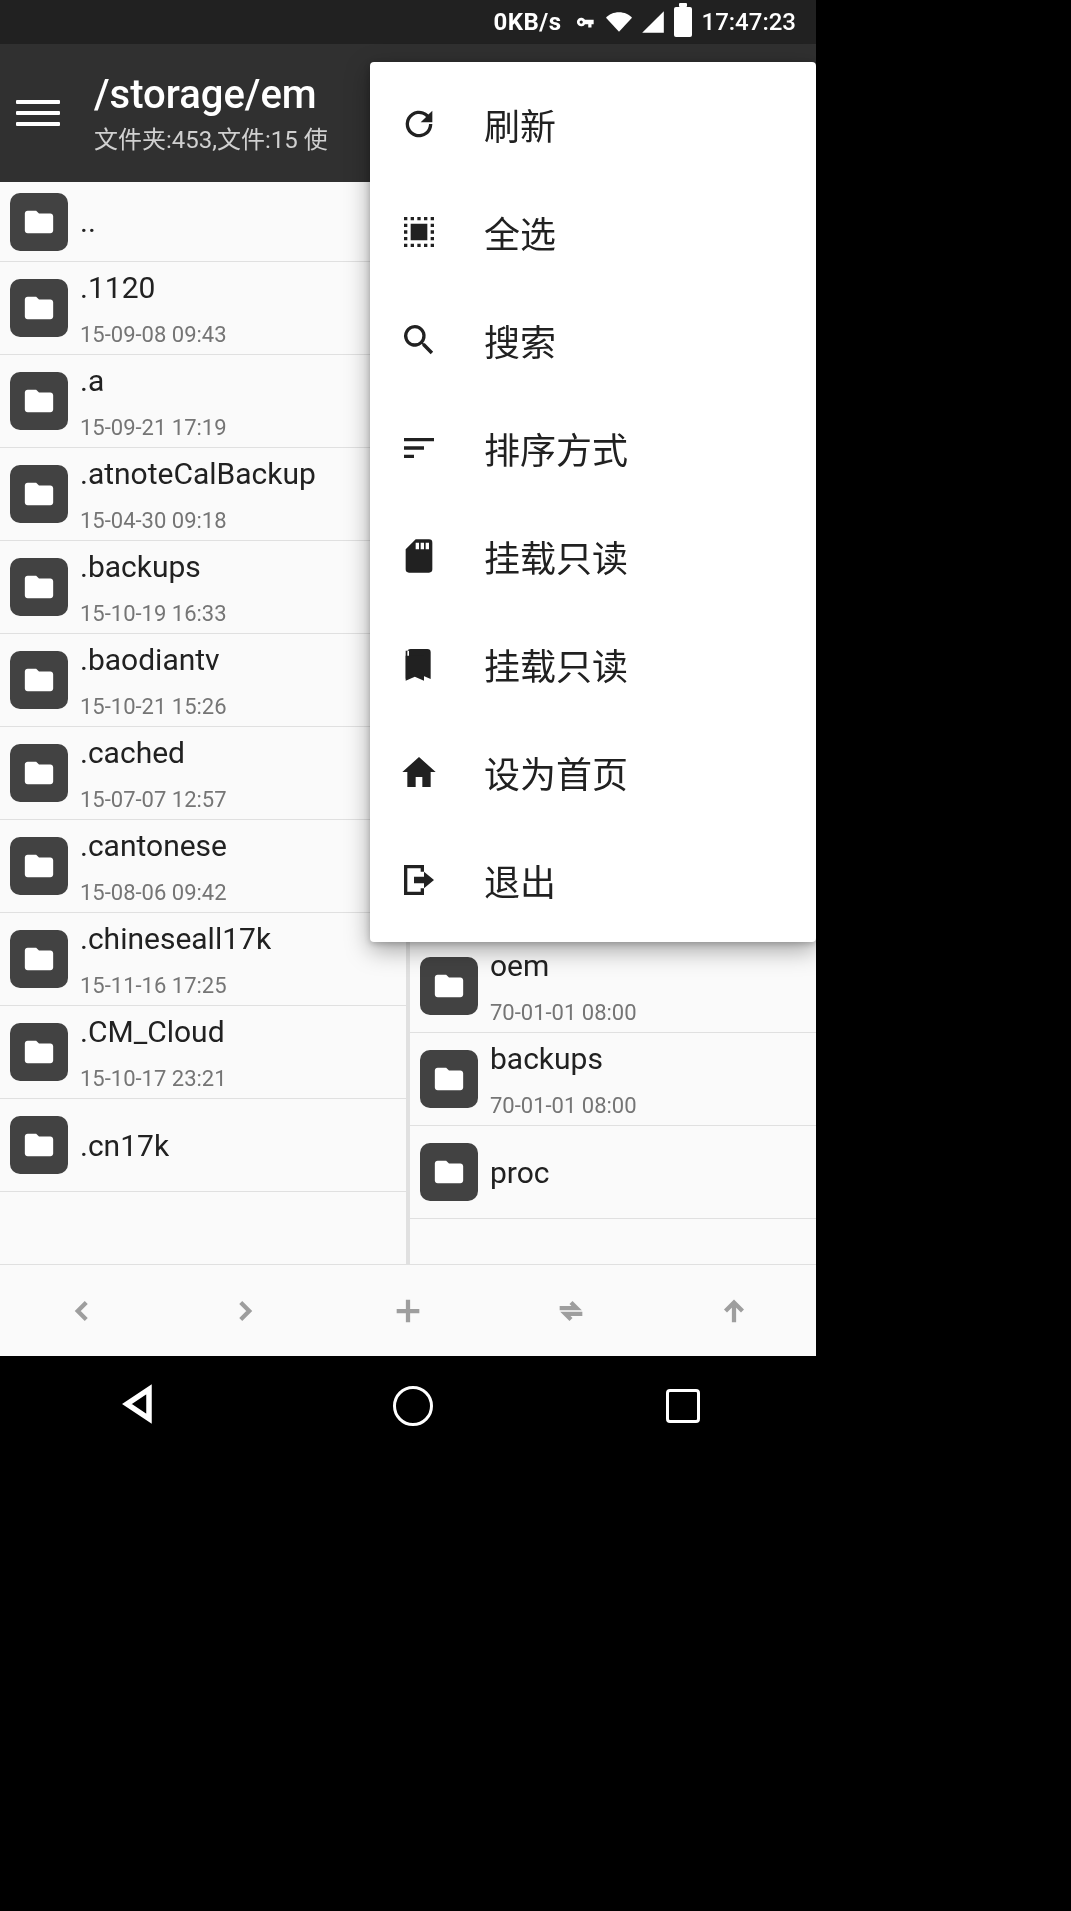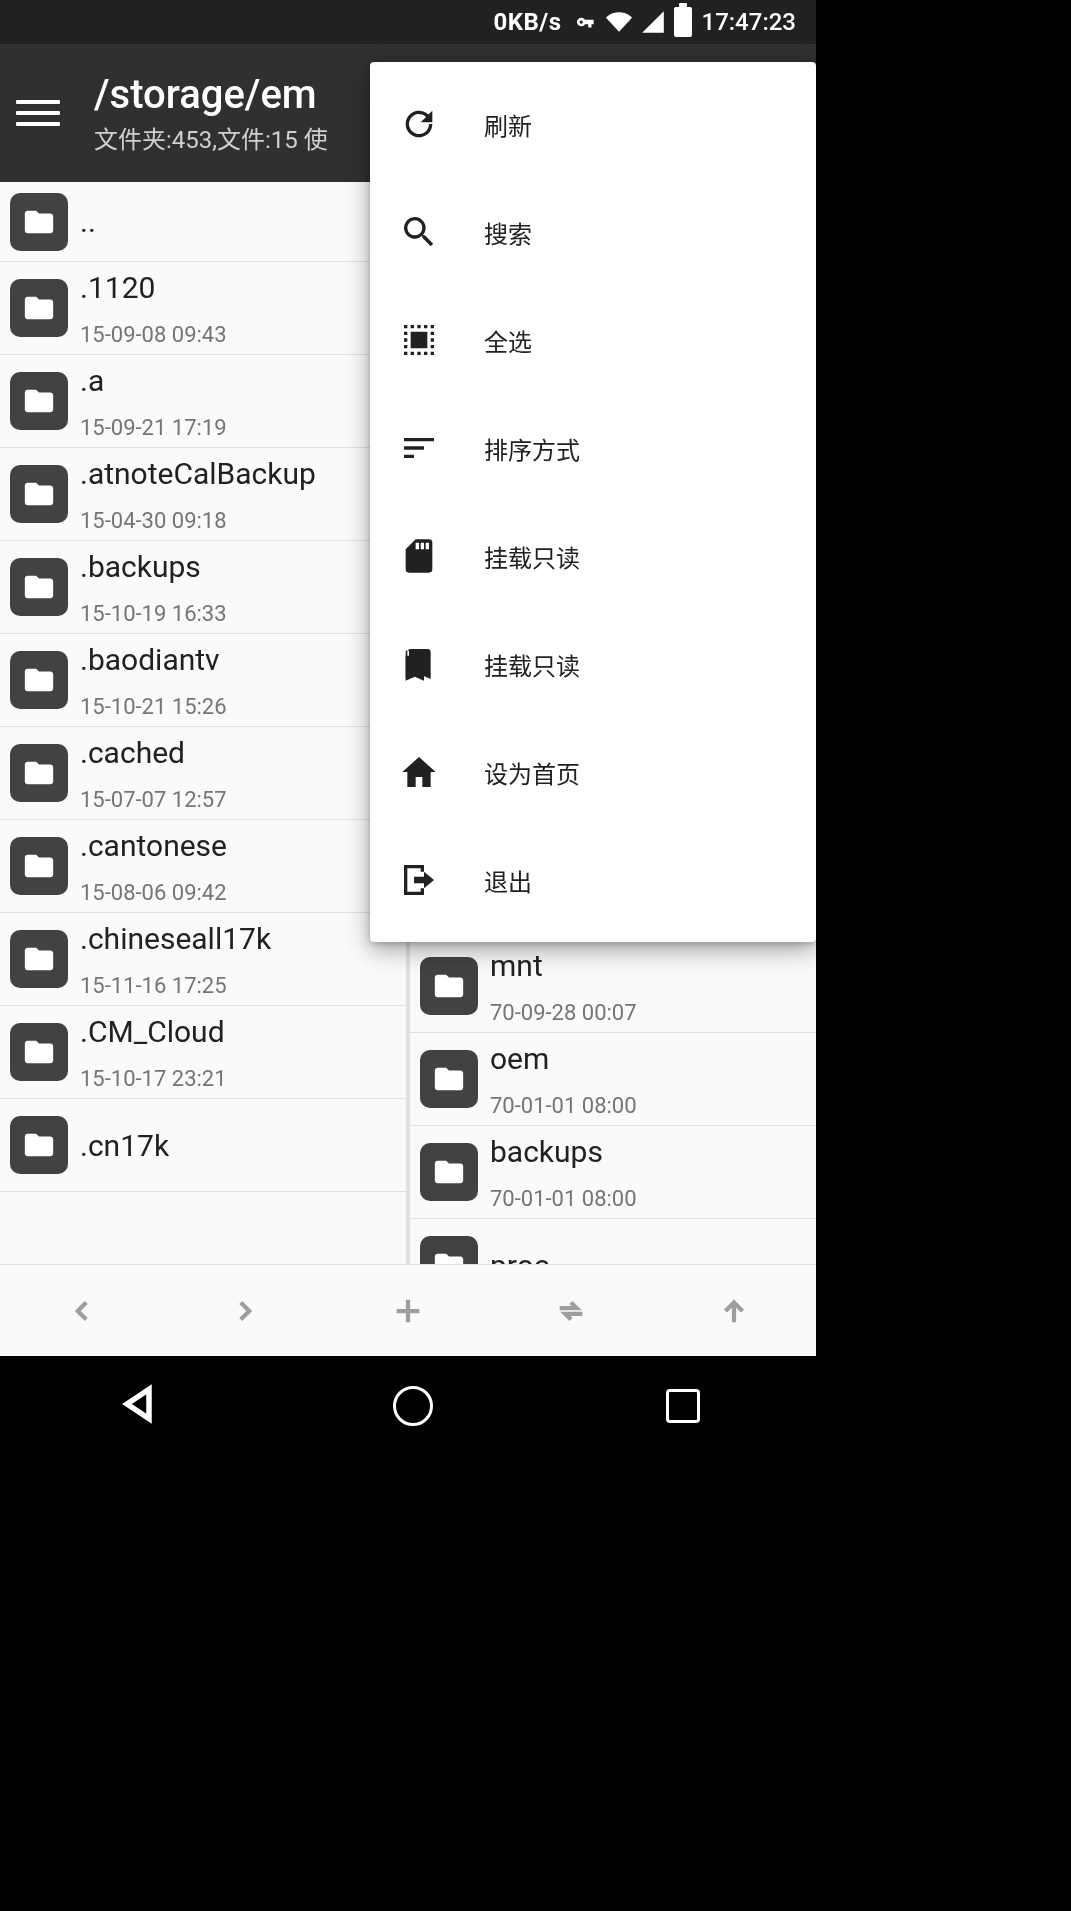--- a/index.html
+++ b/index.html
@@ -42,21 +42,21 @@
   .nav-bar svg { width: 44px; height: 44px; stroke:#fff; fill:none; stroke-width:3; }
   .nav-bar .circle { width:40px; height:40px; border:3px solid #fff; border-radius:50%; }
   .nav-bar .square { width:34px; height:34px; border:3px solid #fff; border-radius:4px; }
 
   
   .scrim { position:absolute; inset:0; background:rgba(0,0,0,0); }
   .menu { position: absolute; top: 62px; right: 0; width: 446px; background: #fff; border-radius: 4px; box-shadow: 0 8px 24px rgba(0,0,0,0.35), 0 2px 6px rgba(0,0,0,0.2); padding: 8px 0; z-index: 50; }
   .menu-item { height: 108px; display:flex; align-items:center; padding: 0 28px; gap: 44px; cursor:pointer; }
   .menu-icon { width: 42px; height: 42px; display:flex; align-items:center; justify-content:center; }
   .menu-icon svg { width: 40px; height: 40px; fill:#212121; }
-  .menu-label { font-size: 24px; color:#212121; }
+  .menu-label { font-size: 36px; color:#212121; }
 
   
   .panel .rows { position:absolute; inset:0; }
 </style>
 </head>
 <body>
 
 <div class="phone">
 
   <div class="status-bar">
@@ -216,31 +216,20 @@
 
     <div class="panel right">
       <div class="rows" id="right-rows" style="padding-top: 758px;">
           <div class="row">
             <div class="folder-chip">
               <svg viewBox="0 0 24 24">
                 <path d="M10 4H4c-1.1 0-2 .9-2 2v12c0 1.1.9 2 2 2h16c1.1 0 2-.9 2-2V8c0-1.1-.9-2-2-2h-8l-2-2z"></path>
               </svg>
             </div>
             <div class="row-texts">
-              <div class="row-name">mnt</div>
-              <div class="row-date">70-09-28 00:07</div>
-            </div>
-          </div>
-          <div class="row">
-            <div class="folder-chip">
-              <svg viewBox="0 0 24 24">
-                <path d="M10 4H4c-1.1 0-2 .9-2 2v12c0 1.1.9 2 2 2h16c1.1 0 2-.9 2-2V8c0-1.1-.9-2-2-2h-8l-2-2z"></path>
-              </svg>
-            </div>
-            <div class="row-texts">
               <div class="row-name">oem</div>
               <div class="row-date">70-01-01 08:00</div>
             </div>
           </div>
           <div class="row">
             <div class="folder-chip">
               <svg viewBox="0 0 24 24">
                 <path d="M10 4H4c-1.1 0-2 .9-2 2v12c0 1.1.9 2 2 2h16c1.1 0 2-.9 2-2V8c0-1.1-.9-2-2-2h-8l-2-2z"></path>
               </svg>
             </div>
@@ -312,32 +301,32 @@
         <span class="menu-icon">
           <svg viewBox="0 0 24 24">
             <path d="M17.65 6.35A8 8 0 1 0 20 12h-2a6 6 0 1 1-1.76-4.24L13 11h7V4l-2.35 2.35z"></path>
           </svg>
         </span>
         <span class="menu-label">刷新</span>
       </div>
       <div class="menu-item">
         <span class="menu-icon">
           <svg viewBox="0 0 24 24">
+            <path d="M3 3h2v2H3zm4 0h2v2H7zm4 0h2v2h-2zm4 0h2v2h-2zm4 0h2v2h-2zM3 7h2v2H3zm16 0h2v2h-2zM3 11h2v2H3zm16 0h2v2h-2zM3 15h2v2H3zm16 0h2v2h-2zM3 19h2v2H3zm4 0h2v2H7zm4 0h2v2h-2zm4 0h2v2h-2zm4 0h2v2h-2zM7 7h10v10H7z"></path>
+          </svg>
+        </span>
+        <span class="menu-label">全选</span>
+      </div>
+      <div class="menu-item">
+        <span class="menu-icon">
+          <svg viewBox="0 0 24 24">
             <path d="M15.5 14h-.79l-.28-.27a6.5 6.5 0 1 0-.7.7l.27.28v.79l5 5 1.5-1.5-5-5zm-6 0A4.5 4.5 0 1 1 14 9.5 4.5 4.5 0 0 1 9.5 14z"></path>
           </svg>
         </span>
         <span class="menu-label">搜索</span>
-      </div>
-      <div class="menu-item">
-        <span class="menu-icon">
-          <svg viewBox="0 0 24 24">
-            <path d="M3 3h2v2H3zm4 0h2v2H7zm4 0h2v2h-2zm4 0h2v2h-2zm4 0h2v2h-2zM3 7h2v2H3zm16 0h2v2h-2zM3 11h2v2H3zm16 0h2v2h-2zM3 15h2v2H3zm16 0h2v2h-2zM3 19h2v2H3zm4 0h2v2H7zm4 0h2v2h-2zm4 0h2v2h-2zm4 0h2v2h-2zM7 7h10v10H7z"></path>
-          </svg>
-        </span>
-        <span class="menu-label">全选</span>
       </div>
       <div class="menu-item">
         <span class="menu-icon">
           <svg viewBox="0 0 24 24">
             <path d="M3 6h18v2H3zm0 5h12v2H3zm0 5h6v2H3z"></path>
           </svg>
         </span>
         <span class="menu-label">排序方式</span>
       </div>
       <div class="menu-item">

